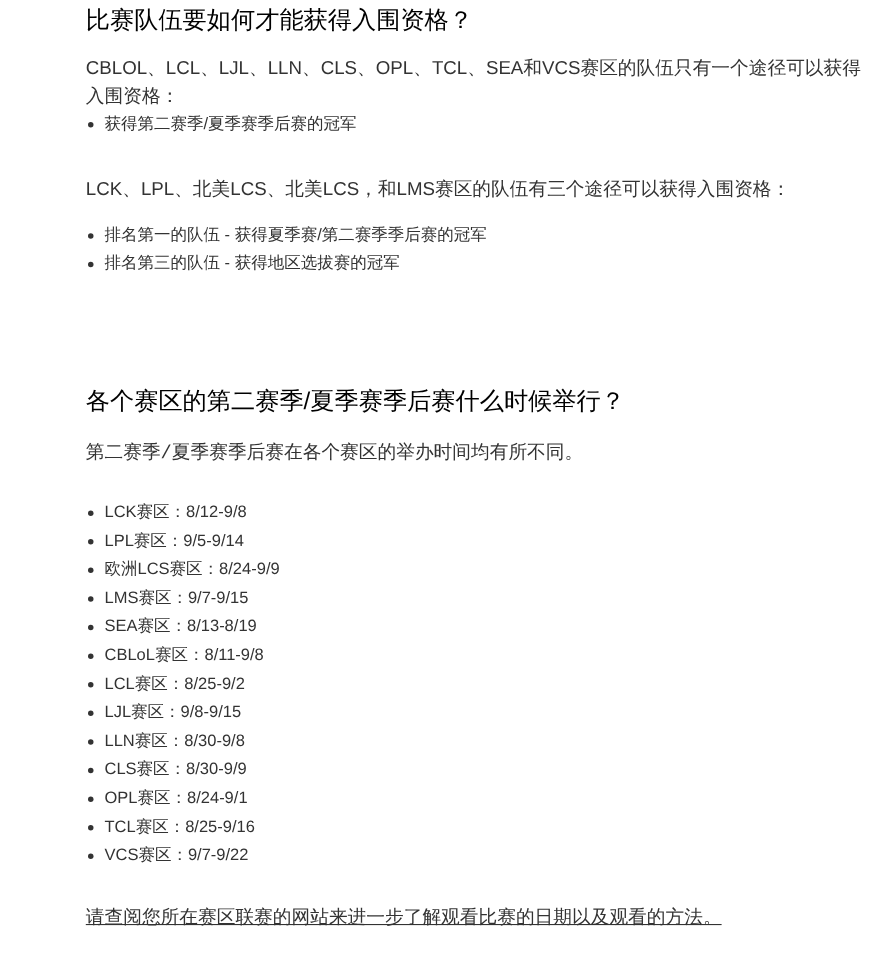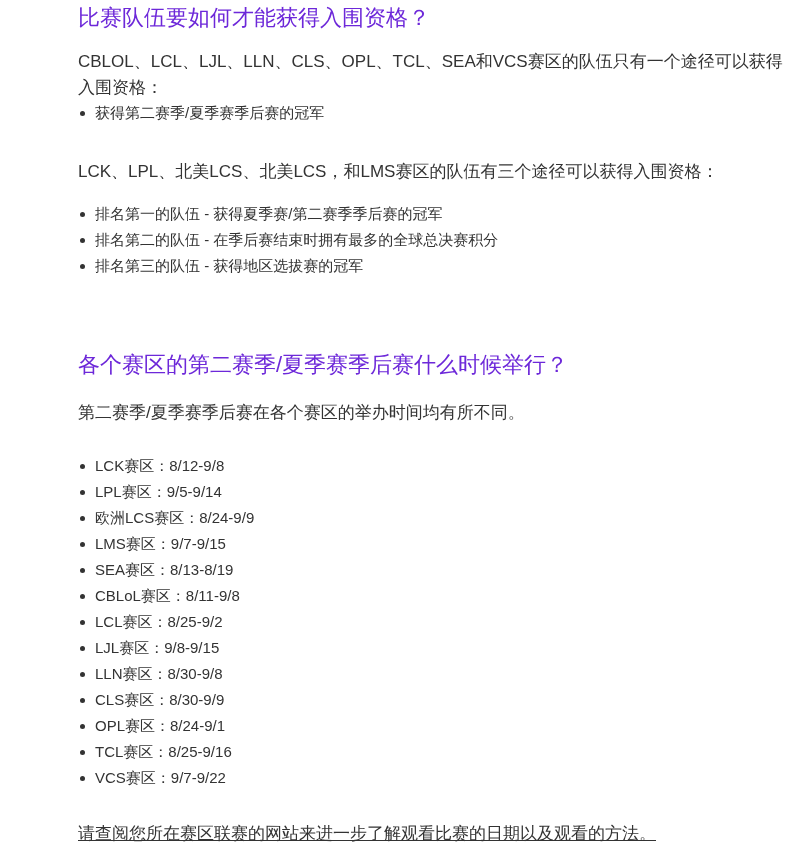--- a/index.html
+++ b/index.html
@@ -4,52 +4,51 @@
 <style>
   html, body { margin: 0; padding: 0; background: #ffffff; }
   body {
     width: 793px; height: 867px; overflow: hidden;
     font-family: "Liberation Sans", "DejaVu Sans", sans-serif;
     color: #333333;
   }
   .content { position: absolute; left: 78px; top: 0; width: 705px; }
   h2 {
     font-weight: normal; font-size: 22px; line-height: 30px;
-    margin: 0; color: #6d28d9;
+    margin: 0; color: #000000;
   }
   p { font-size: 17px; line-height: 26px; margin: 0; }
   ul { list-style: none; margin: 0; padding: 0; }
   li { font-size: 15px; line-height: 26px; position: relative; padding-left: 17px; }
   li .bullet {
     position: absolute; left: 2px; top: 11px; width: 5px; height: 5px;
     border-radius: 50%; background: #333;
   }
   .h1 { position: absolute; top: 3px; }
   .p1 { position: absolute; top: 49px; }
   .l1 { position: absolute; top: 100px; }
   .p2 { position: absolute; top: 159px; }
   .l2 { position: absolute; top: 201px; }
   .h2b { position: absolute; top: 350px; }
-  .p3 { position: absolute; top: 400px; }
+  .p3 { position: absolute; top: 400px; font-family: Liberation Mono, monospace; }
   .l3 { position: absolute; top: 433px; margin-top: 20px; }
   .p4 { position: absolute; top: 821px; text-decoration: underline; }
 </style>
 </head>
 <body>
 
 <div class="content">
   <h2 class="h1">比赛队伍要如何才能获得入围资格？</h2>
   <p class="p1">CBLOL、LCL、LJL、LLN、CLS、OPL、TCL、SEA和VCS赛区的队伍只有一个途径可以获得入围资格：</p>
   <ul class="l1">
     <li><span class="bullet"></span><span>获得第二赛季/夏季赛季后赛的冠军</span></li>
   </ul>
   <p class="p2">LCK、LPL、北美LCS、北美LCS，和LMS赛区的队伍有三个途径可以获得入围资格：</p>
   <ul class="l2">
     <li><span class="bullet"></span><span>排名第一的队伍 - 获得夏季赛/第二赛季季后赛的冠军</span></li>
-    <li><span class="bullet"></span><span>排名第二的队伍 - 在季后赛结束时拥有最多的全球总决赛积分</span></li>
     <li><span class="bullet"></span><span>排名第三的队伍 - 获得地区选拔赛的冠军</span></li>
   </ul>
 
   <h2 class="h2b">各个赛区的第二赛季/夏季赛季后赛什么时候举行？</h2>
   <p class="p3">第二赛季/夏季赛季后赛在各个赛区的举办时间均有所不同。</p>
   <ul class="l3">
     <li><span class="bullet"></span><span>LCK赛区：8/12-9/8</span></li>
     <li><span class="bullet"></span><span>LPL赛区：9/5-9/14</span></li>
     <li><span class="bullet"></span><span>欧洲LCS赛区：8/24-9/9</span></li>
     <li><span class="bullet"></span><span>LMS赛区：9/7-9/15</span></li>

